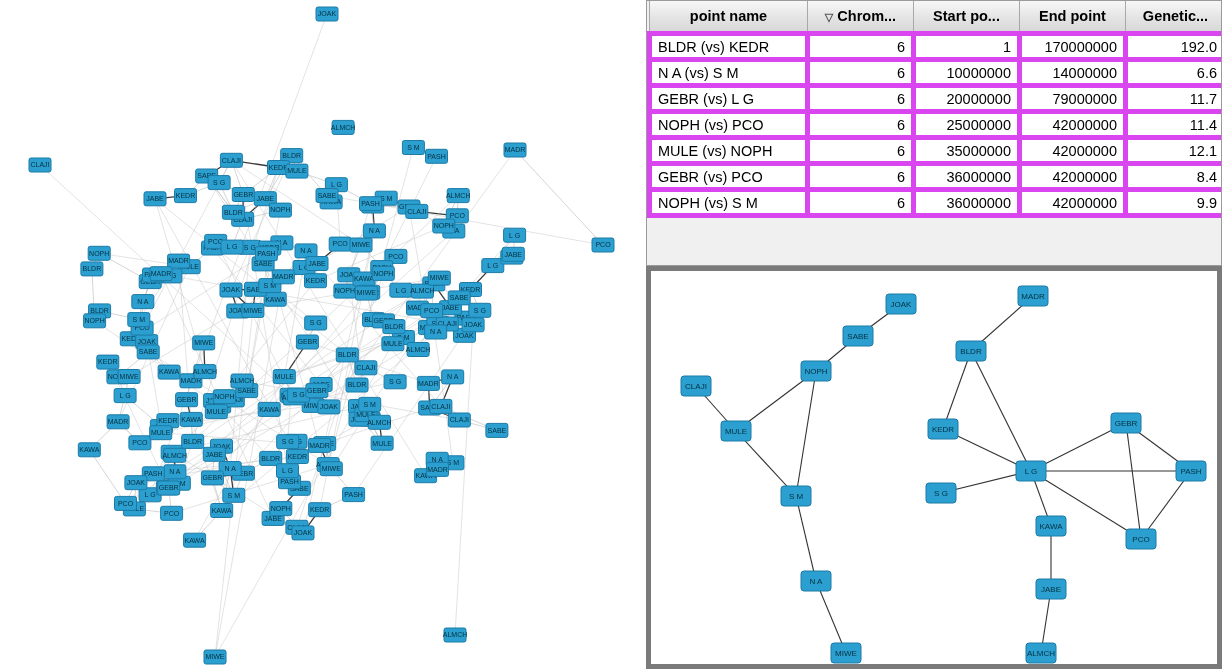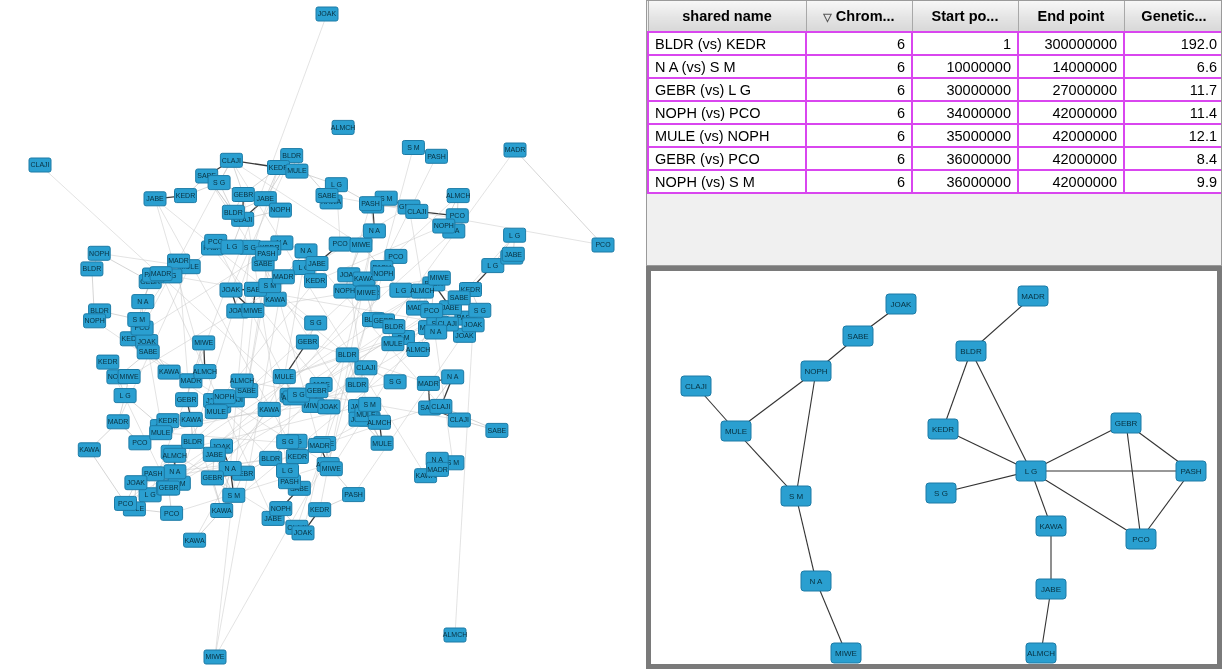--- a/index.html
+++ b/index.html
@@ -63,21 +63,21 @@
     font-weight: bold;
     font-size: 14.5px;
     padding: 4px 6px;
     height: 22px;
     text-align: center;
     overflow: hidden;
     white-space: nowrap;
   }
   table.datagrid td {
     background: #ffffff;
-    border: 2px solid #d946ef;
+    border: 5px solid #d946ef;
     padding: 0 6px;
     height: 21px;
     white-space: nowrap;
     overflow: hidden;
   }
   td.num { text-align: right; }
   td.txt { text-align: left; }
   .filter-glyph {
     display: inline-block;
     margin-right: 4px;
@@ -1383,62 +1383,62 @@
         <colgroup>
           <col class="col-shared">
             <col class="col-chrom">
             <col class="col-start">
             <col class="col-end">
             <col class="col-gen">
         </colgroup>
         <thead>
           <tr>
             <th>
-              <span>shared name</span>
+              <span>point name</span>
             </th>
             <th>
               <span class="filter-glyph">▽</span><span>Chrom...</span>
             </th>
             <th>
               <span>Start po...</span>
             </th>
             <th>
               <span>End point</span>
             </th>
             <th>
               <span>Genetic...</span>
             </th>
           </tr>
         </thead>
         <tbody id="table-body">
             <tr>
               <td class="txt">BLDR (vs) KEDR</td>
               <td class="num">6</td>
               <td class="num">1</td>
-              <td class="num">300000000</td>
+              <td class="num">170000000</td>
               <td class="num">192.0</td>
             </tr>
             <tr>
               <td class="txt">N A (vs) S M</td>
               <td class="num">6</td>
               <td class="num">10000000</td>
               <td class="num">14000000</td>
               <td class="num">6.6</td>
             </tr>
             <tr>
               <td class="txt">GEBR (vs) L G</td>
               <td class="num">6</td>
-              <td class="num">30000000</td>
-              <td class="num">27000000</td>
+              <td class="num">20000000</td>
+              <td class="num">79000000</td>
               <td class="num">11.7</td>
             </tr>
             <tr>
               <td class="txt">NOPH (vs) PCO</td>
               <td class="num">6</td>
-              <td class="num">34000000</td>
+              <td class="num">25000000</td>
               <td class="num">42000000</td>
               <td class="num">11.4</td>
             </tr>
             <tr>
               <td class="txt">MULE (vs) NOPH</td>
               <td class="num">6</td>
               <td class="num">35000000</td>
               <td class="num">42000000</td>
               <td class="num">12.1</td>
             </tr>

